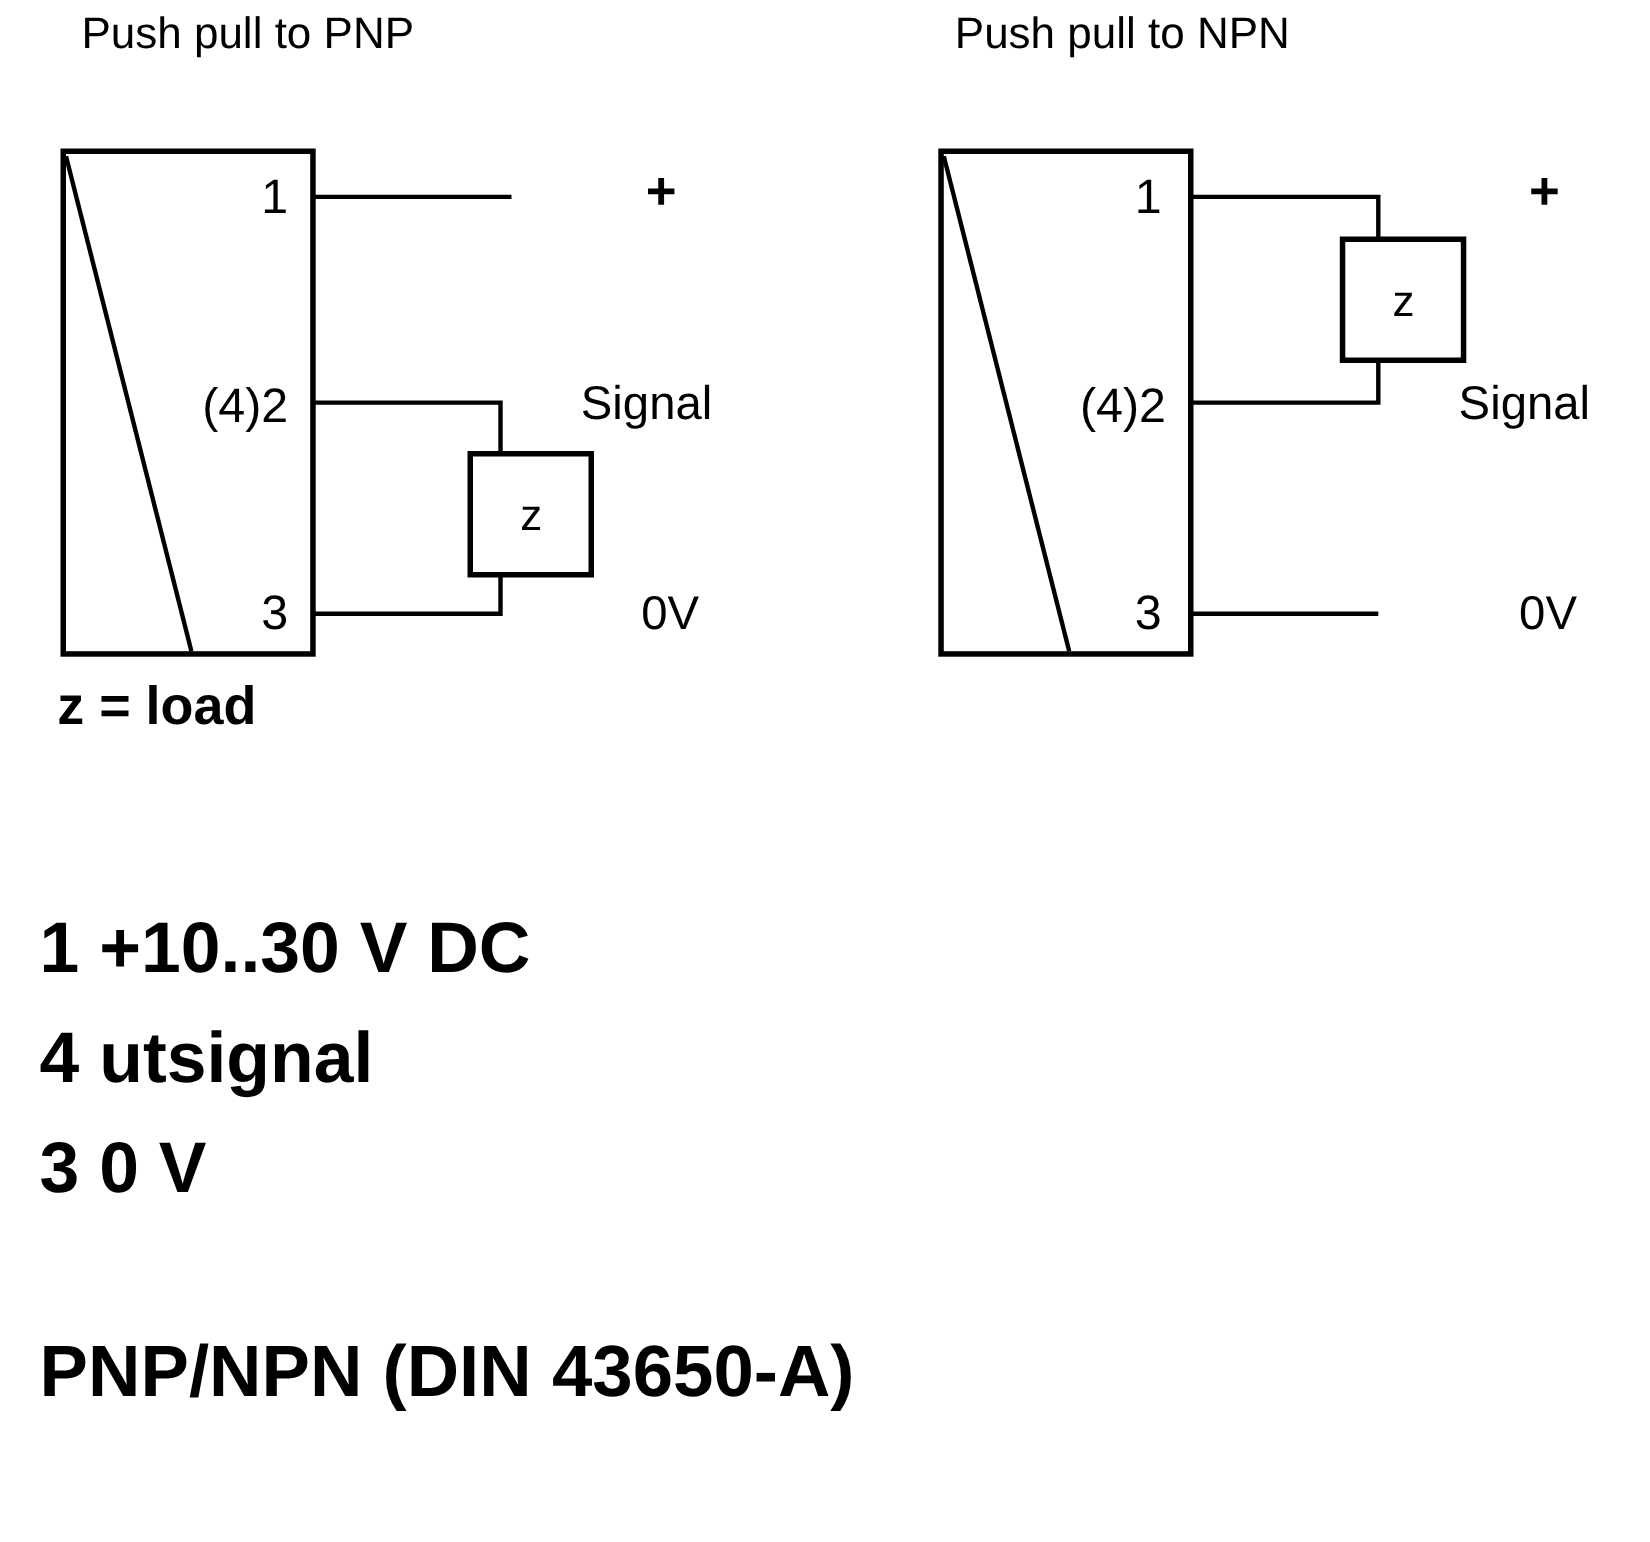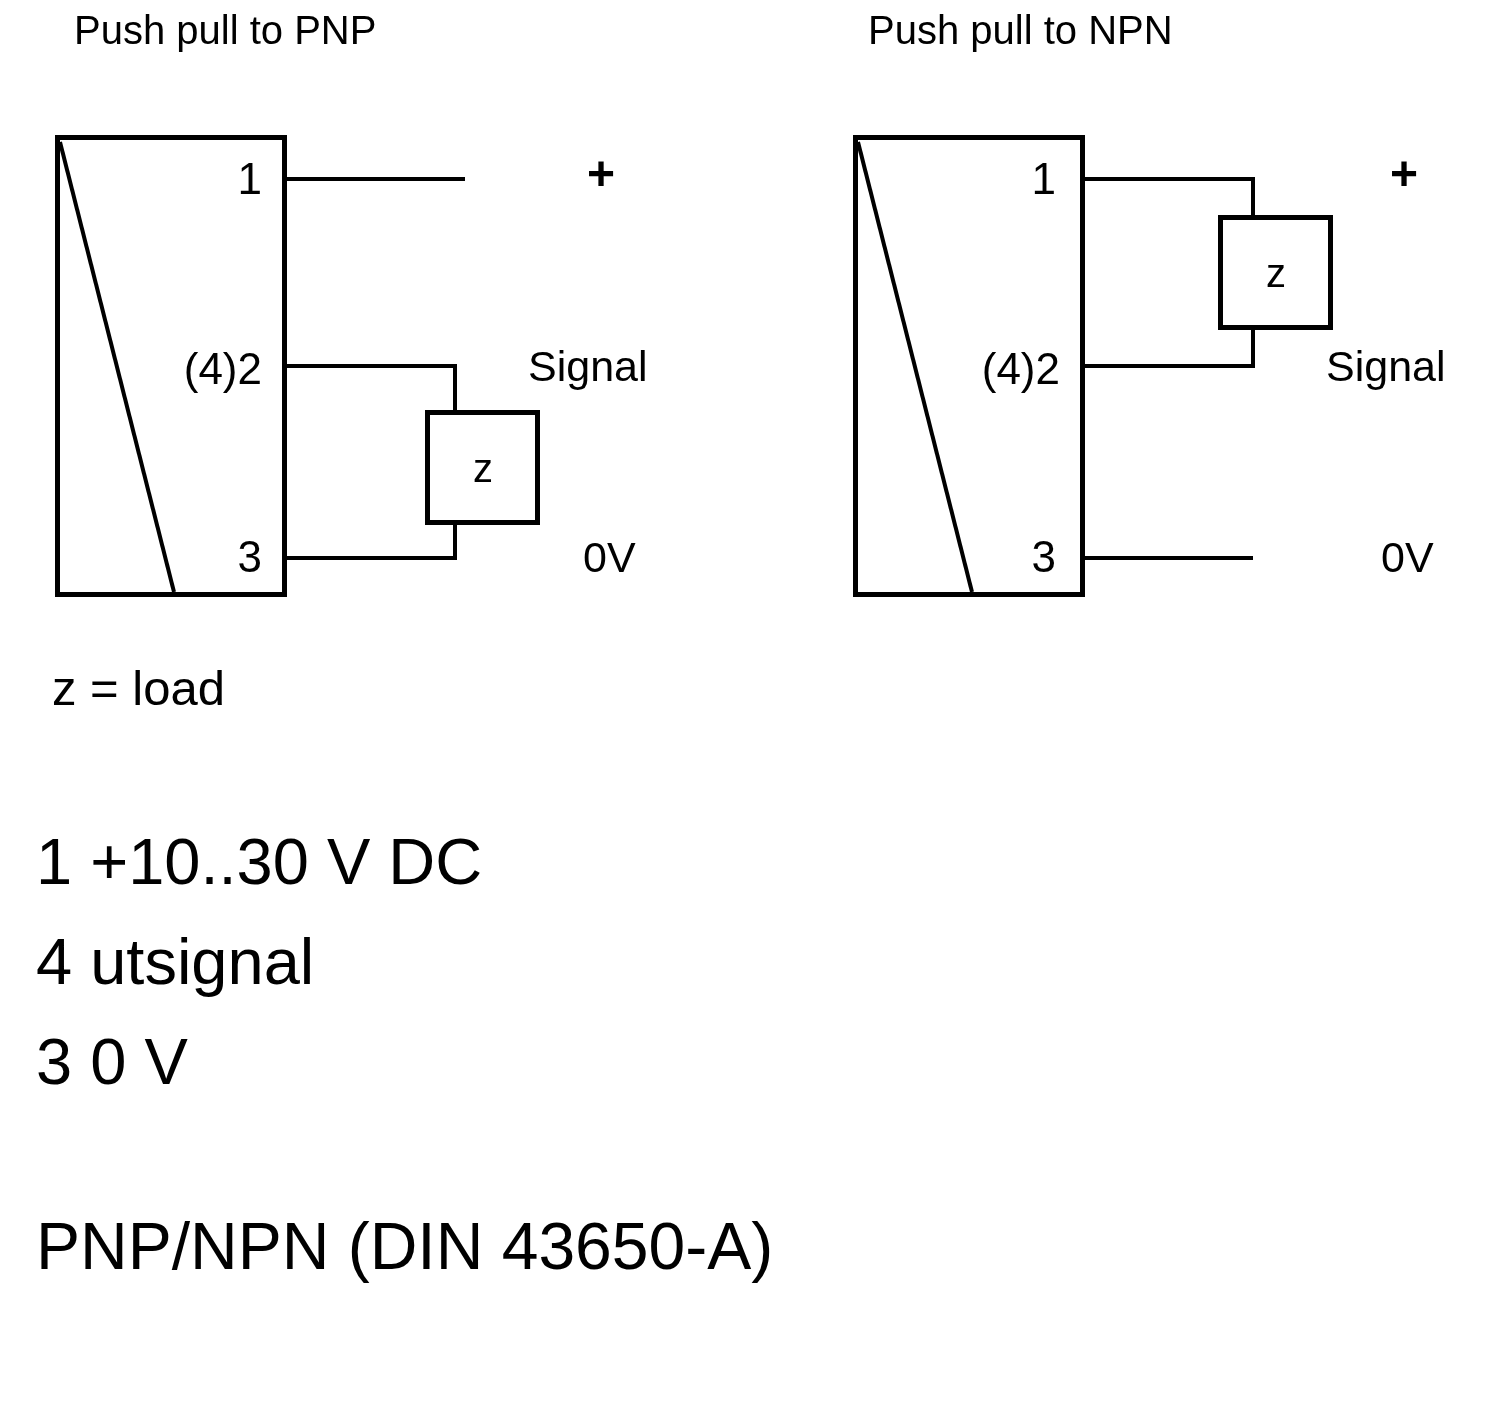--- a/index.html
+++ b/index.html
@@ -23,39 +23,39 @@
     fill: #000000;
   }
   .diagram-title { font-size: 40px; font-weight: 400; }
   .terminal-label { font-size: 44px; font-weight: 400; }
   .wire-label { font-size: 43px; font-weight: 400; }
   .plus-label { font-size: 48px; font-weight: 700; }
   .load-label { font-size: 40px; font-weight: 400; }
   .legend {
     position: absolute;
     left: 52px;
-    top: 660px;
+    top: 614px;
     font-size: 49px;
-    font-weight: 400;
+    font-weight: 700;
   }
   .pin-list {
     position: absolute;
     left: 36px;
     top: 812px;
     font-size: 65px;
     line-height: 100px;
-    font-weight: 400;
+    font-weight: 700;
     letter-spacing: 0px;
   }
   .footer {
     position: absolute;
     left: 36px;
     top: 1208px;
     font-size: 66px;
-    font-weight: 400;
+    font-weight: 700;
   }
 </style>
 </head>
 <body>
 
 <div class="page">
 
   <svg style="left:0px;" width="760" height="640" viewBox="0 0 760 640">
     <text class="diagram-title" x="74" y="44">Push pull to PNP</text>
 

